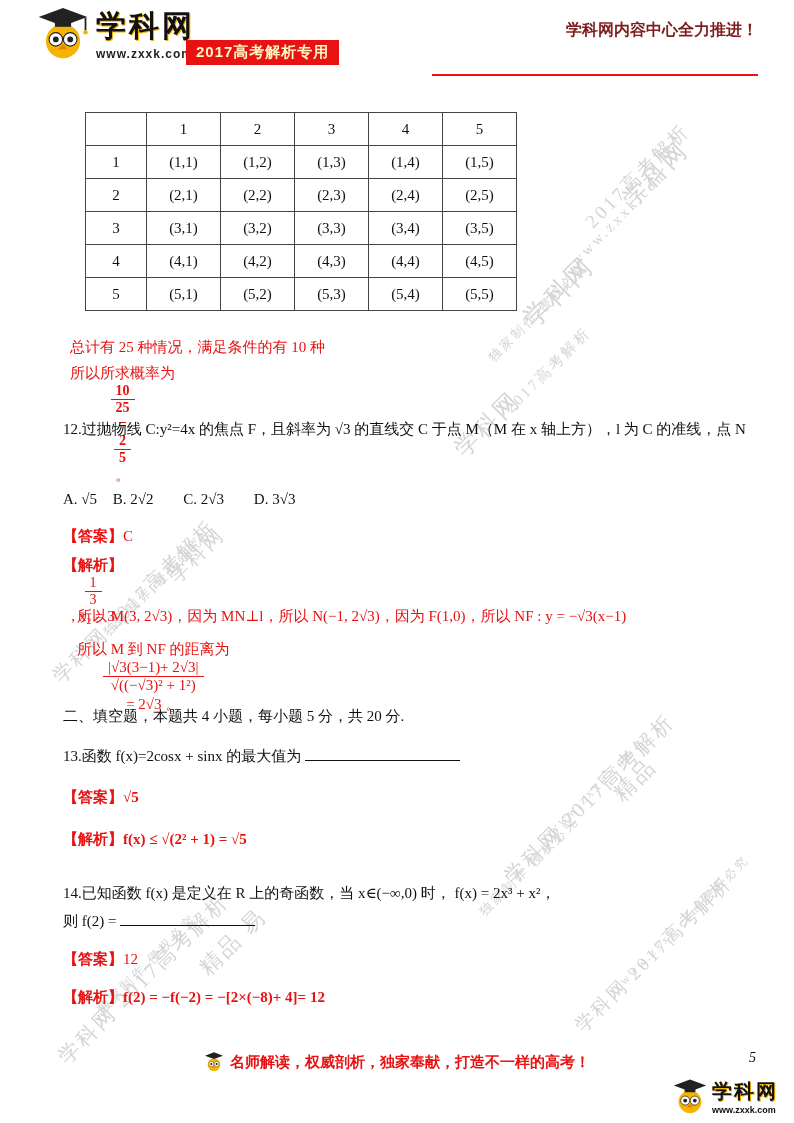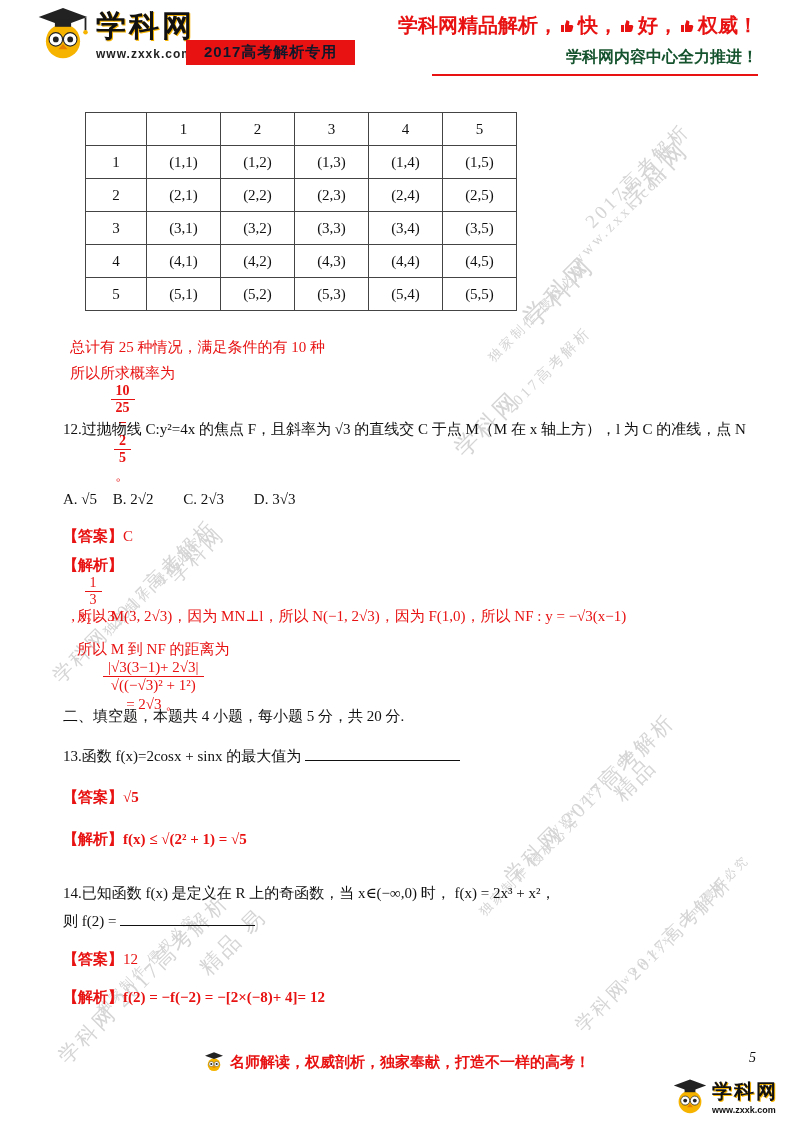--- a/index.html
+++ b/index.html
@@ -13,25 +13,25 @@
   .wm{position:absolute;color:#d5d5d5;transform:rotate(-45deg);transform-origin:left bottom;
       white-space:nowrap;z-index:0;letter-spacing:3px;font-family:"Liberation Serif",serif;}
 
   .layer{position:absolute;inset:0;z-index:1;}
 
   
   .hdr-logo{display:flex;align-items:center;gap:6px;}
   .logo-title{font-size:30px;font-weight:bold;letter-spacing:3px;color:#111;
               text-shadow:1px 1px 0 #f6b400;font-family:"Liberation Sans",sans-serif;}
   .logo-url{font-size:12px;font-weight:bold;color:#222;font-family:"Liberation Sans",sans-serif;letter-spacing:1px;}
-  .banner{background:#e81212;color:#0f172a;font-weight:bold;font-size:15px;padding:3px 18px;
+  .banner{background:#e81212;color:#fef9c3;font-weight:bold;font-size:15px;padding:3px 10px;
           font-family:"Liberation Sans",sans-serif;letter-spacing:1px;}
   .slogan-main{font-size:20px;font-weight:bold;color:#e81212;font-family:"Liberation Sans",sans-serif;
                display:flex;align-items:center;justify-content:flex-end;gap:2px;}
-  .slogan-sub{font-size:16px;font-weight:bold;color:#14532d;margin-top:8px;font-family:"Liberation Sans",sans-serif;}
+  .slogan-sub{font-size:16px;font-weight:bold;color:#7f1d1d;margin-top:8px;font-family:"Liberation Sans",sans-serif;}
   .hdr-rule{height:2px;background:#e81212;}
 
   
   table.grid{border-collapse:collapse;background:#fff;}
   .grid th,.grid td{border:1px solid #444;height:32px;text-align:center;vertical-align:middle;
                     font-weight:normal;font-size:15px;padding:0;}
   .grid .c0{width:60px;}
   .grid .c{width:73px;}
 
   
@@ -94,35 +94,20 @@
       </svg>
       <div>
         <div class="logo-title">学科网</div>
         <div class="logo-url">www.zxxk.com</div>
       </div>
     </div>
 
     <div class="banner abs" style="left:186px;top:40px">2017高考解析专用</div>
 
     <div class="abs" style="right:36px;top:12px;text-align:right">
-      <div class="slogan-main">
-        <span>学科网精品解析，</span>
-        <svg width="16" height="16" viewBox="0 0 16 16">
-            <path fill="#e81212" d="M1 7h3v7H1zM5 14h5.5c.9 0 1.6-.6 1.8-1.4l1-4A1.5 1.5 0 0 0 11.8 7H8.9l.5-2.6A1.4 1.4 0 0 0 8 2.7L6.6 2 5 7z"></path>
-          </svg>
-        <span>快，</span>
-        <svg width="16" height="16" viewBox="0 0 16 16">
-            <path fill="#e81212" d="M1 7h3v7H1zM5 14h5.5c.9 0 1.6-.6 1.8-1.4l1-4A1.5 1.5 0 0 0 11.8 7H8.9l.5-2.6A1.4 1.4 0 0 0 8 2.7L6.6 2 5 7z"></path>
-          </svg>
-        <span>好，</span>
-        <svg width="16" height="16" viewBox="0 0 16 16">
-            <path fill="#e81212" d="M1 7h3v7H1zM5 14h5.5c.9 0 1.6-.6 1.8-1.4l1-4A1.5 1.5 0 0 0 11.8 7H8.9l.5-2.6A1.4 1.4 0 0 0 8 2.7L6.6 2 5 7z"></path>
-          </svg>
-        <span>权威！</span>
-      </div>
       <div class="slogan-sub">学科网内容中心全力推进！</div>
     </div>
     <div class="hdr-rule abs" style="left:432px;top:74px;width:326px"></div>
 
     <table class="grid abs" style="left:85px;top:112px">
       <tbody>
           <tr>
         <th class="c0"></th>
         <th class="c">1</th>
         <th class="c">2</th>

